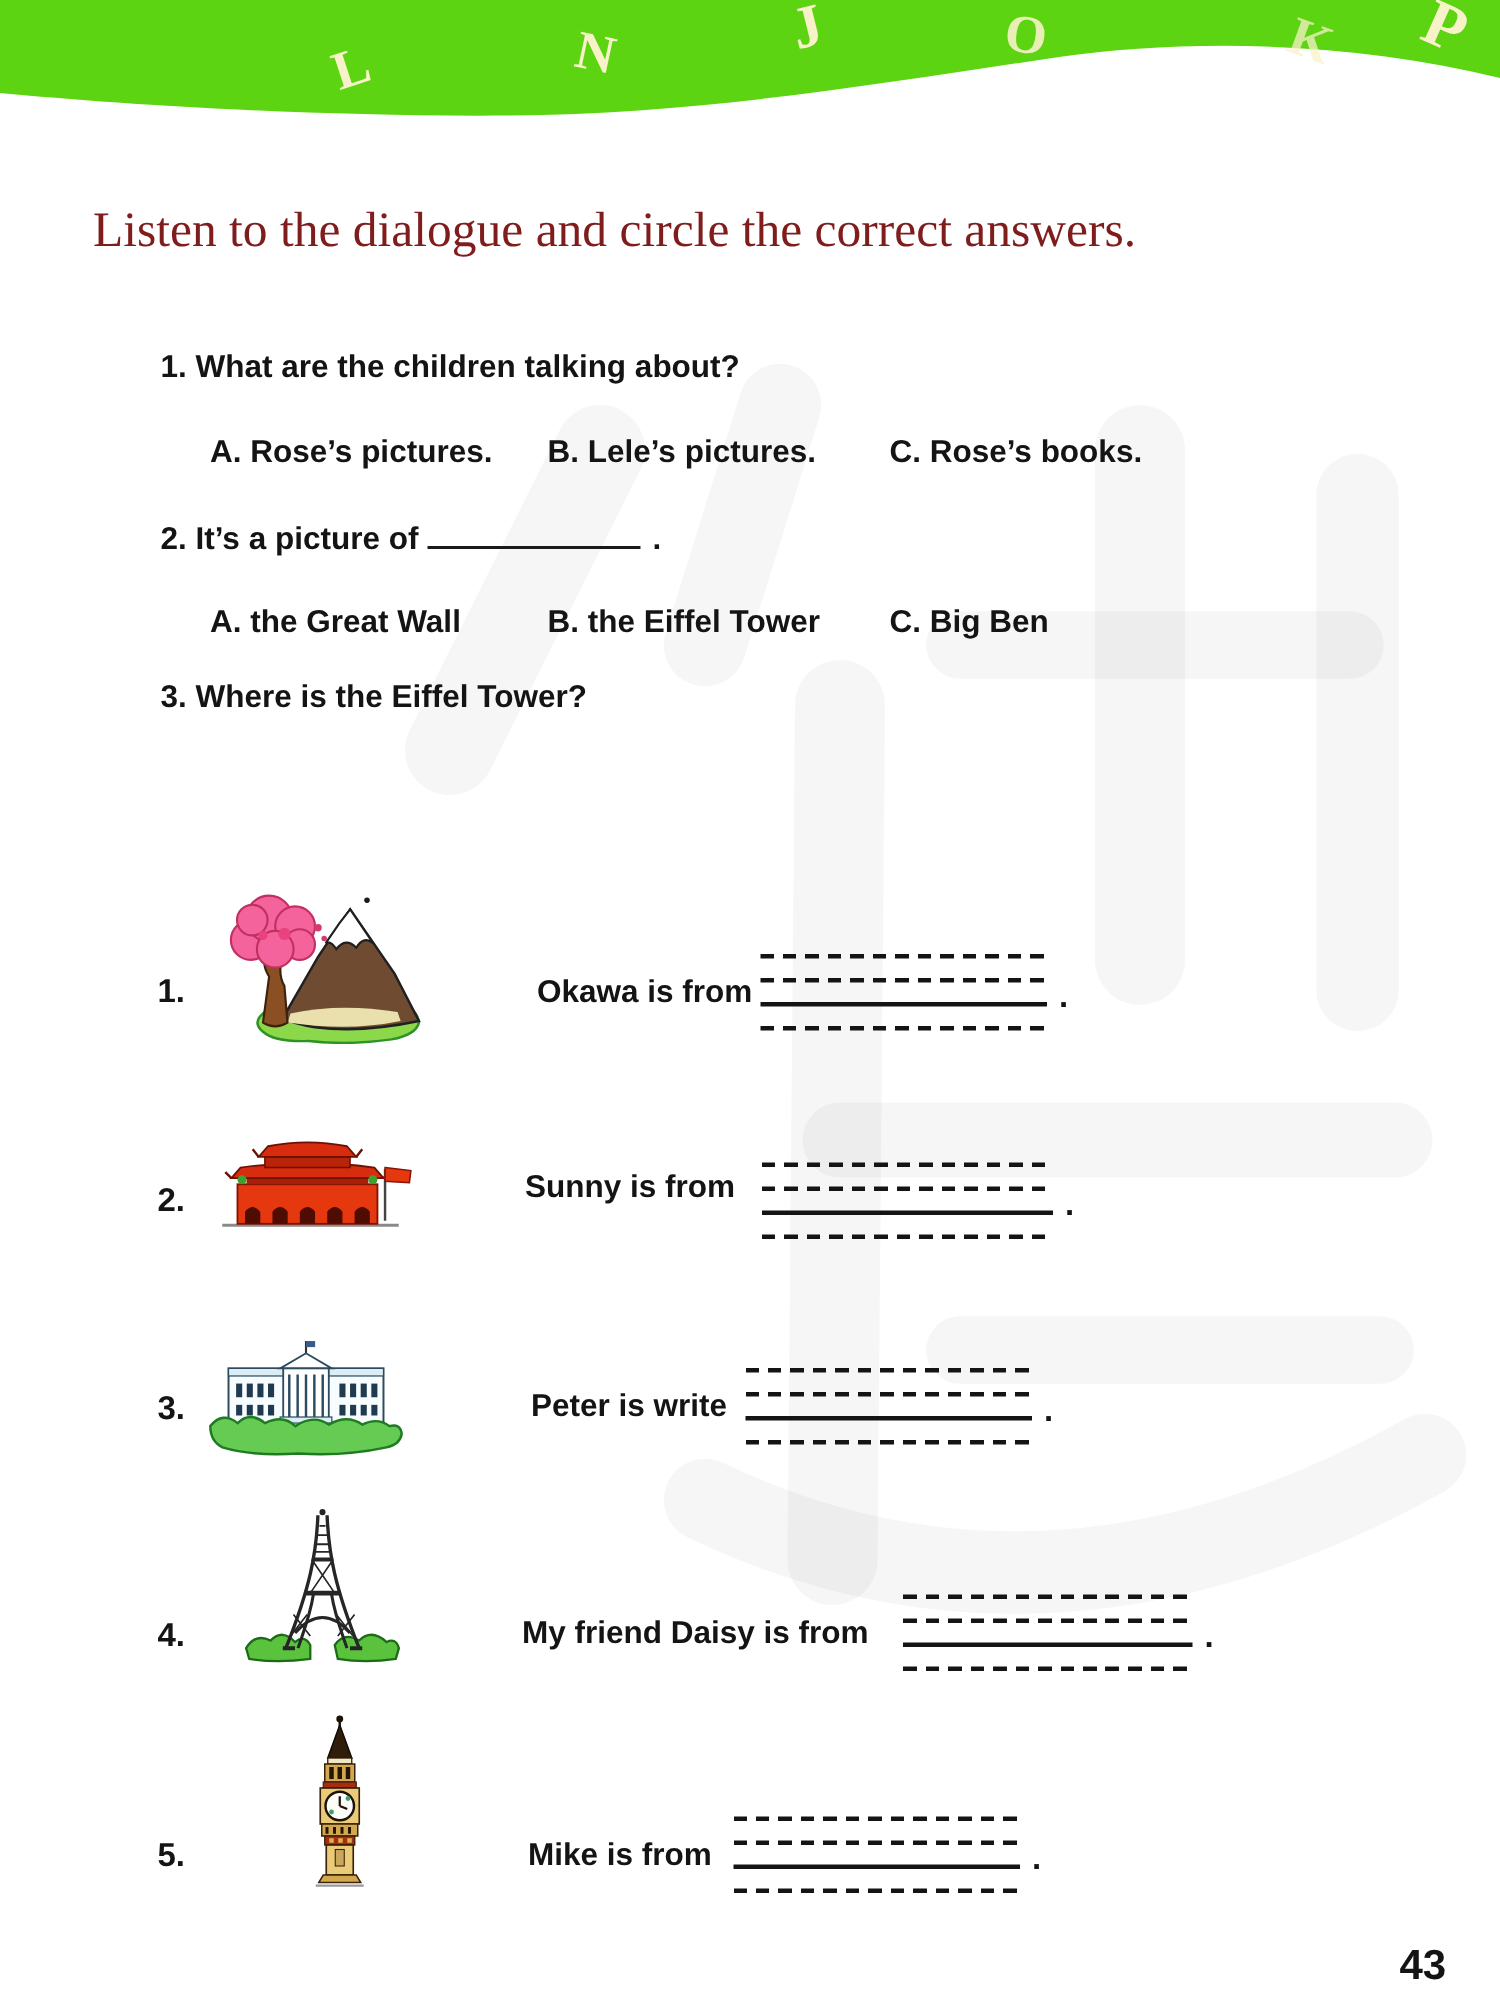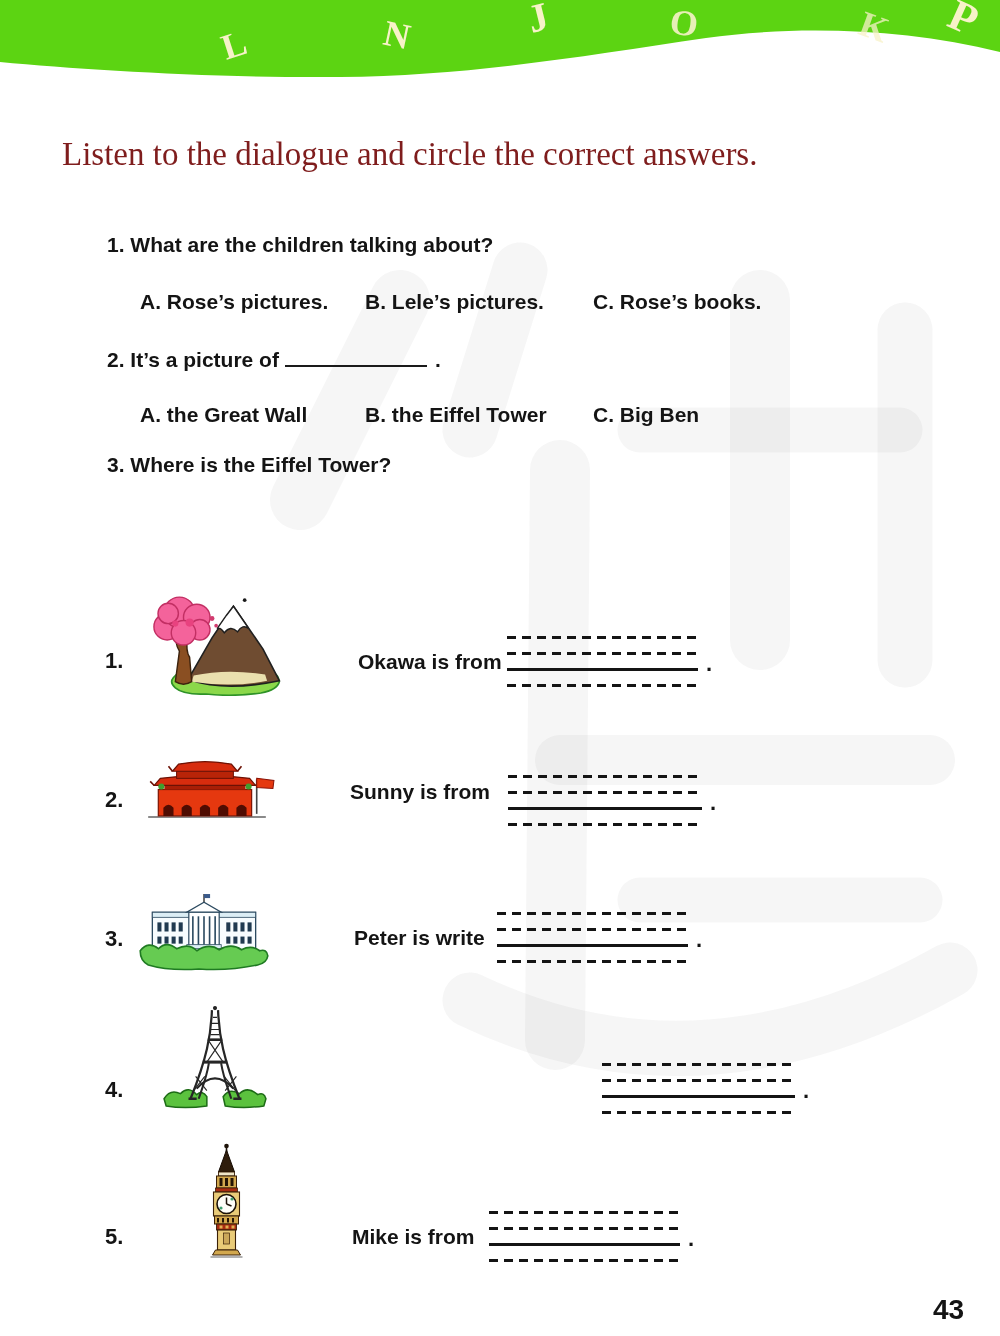--- a/index.html
+++ b/index.html
@@ -222,20 +222,21 @@
         <path d="M47,34 L62,56 M61,34 L46,56" stroke-width="1.1"></path>
         <path d="M42,56 L66,56" stroke-width="3"></path>
         <path d="M48,57 C46,70 42,80 38,92" stroke-width="2"></path>
         <path d="M60,57 C62,70 66,80 70,92" stroke-width="2"></path>
         <path d="M36,82 Q54,62 72,82" stroke-width="2"></path>
         <path d="M33,84 L44,70 M35,70 L46,84 M63,70 L74,84 M75,70 L64,84" stroke-width="1.1"></path>
         <path d="M28,92 L36,92 M72,92 L80,92" stroke-width="2.6"></path>
       </g>
     </svg>
   </div>
+  <span class="wsent" style="left:348px; top:1077px;">My friend Daisy is from</span>
   <div class="wlines" style="left:602px; top:1063px; width:193px;">
     <i class="wl" style="top:0;"></i>
       <i class="wl" style="top:16px;"></i>
       <i class="wl solid" style="top:32px;"></i>
       <i class="wl" style="top:48px;"></i>
   </div>
   <span class="wdot" style="left:803px; top:1078px;">.</span>
 
   <span class="wnum" style="left:105px; top:1224px;">5.</span>
   <div class="illus" style="left:200px; top:1142px;">

